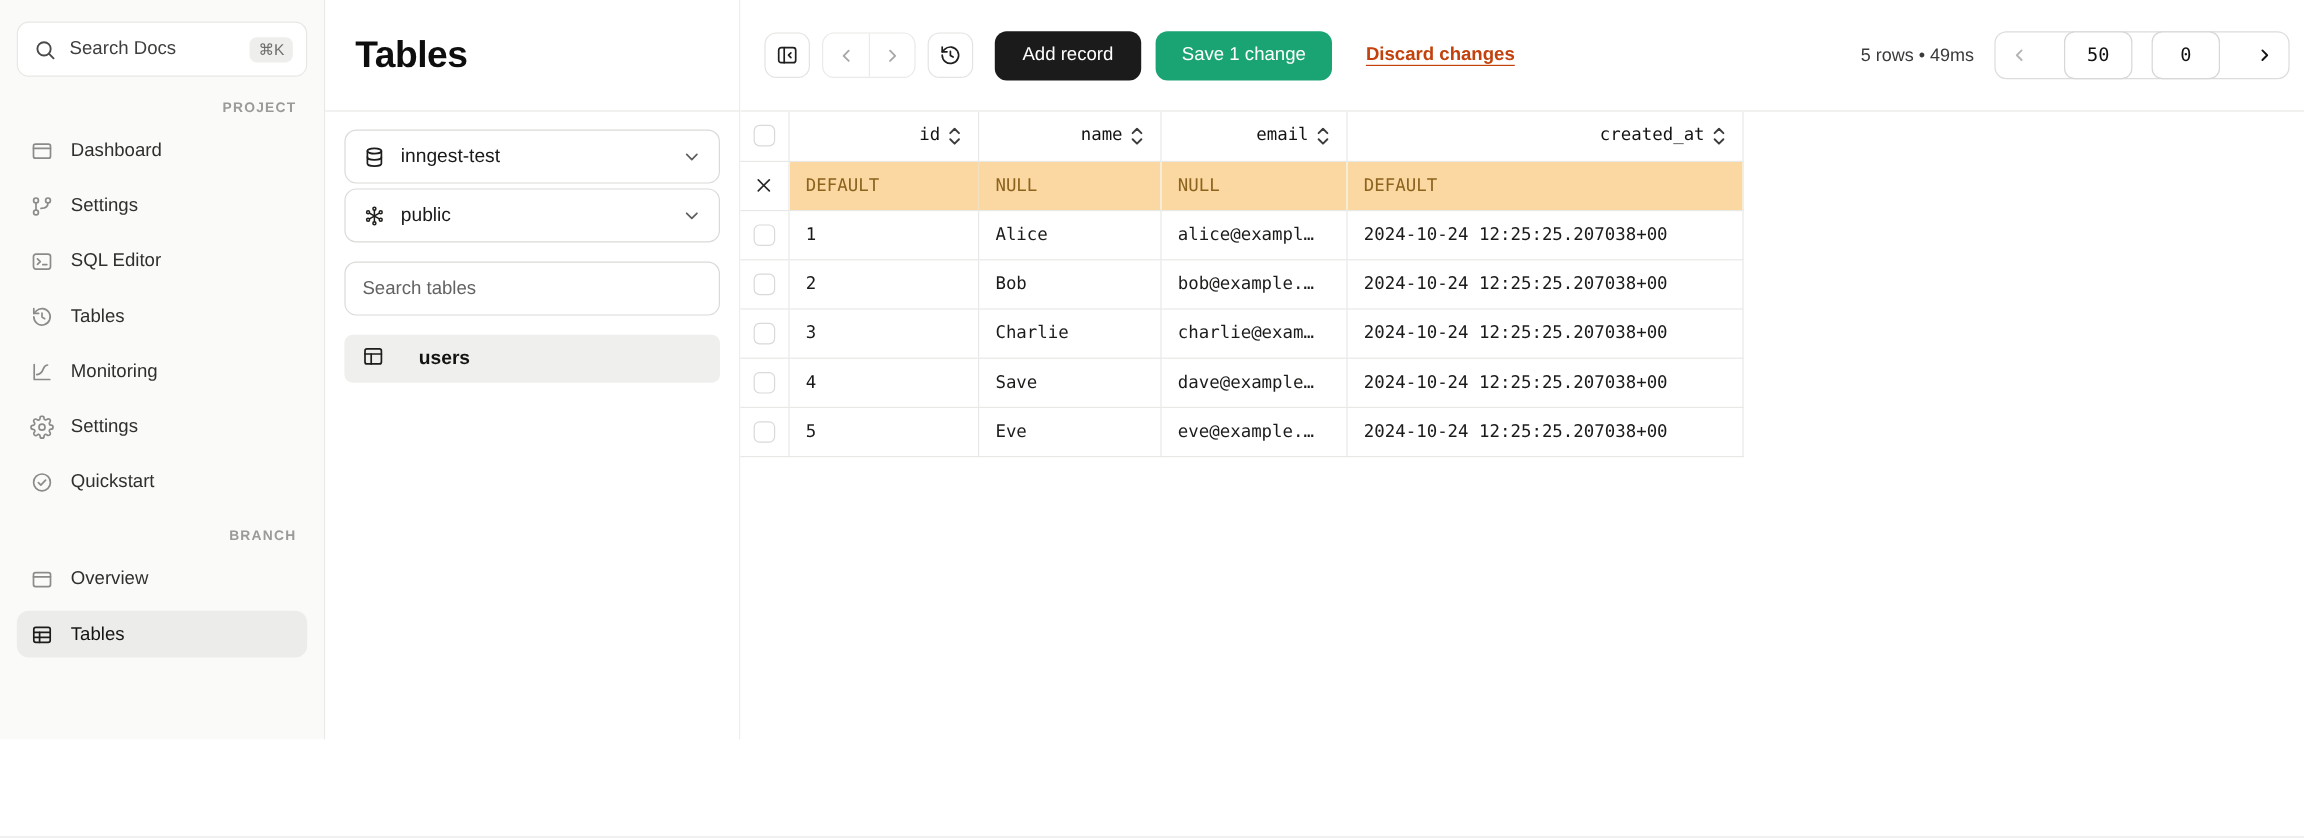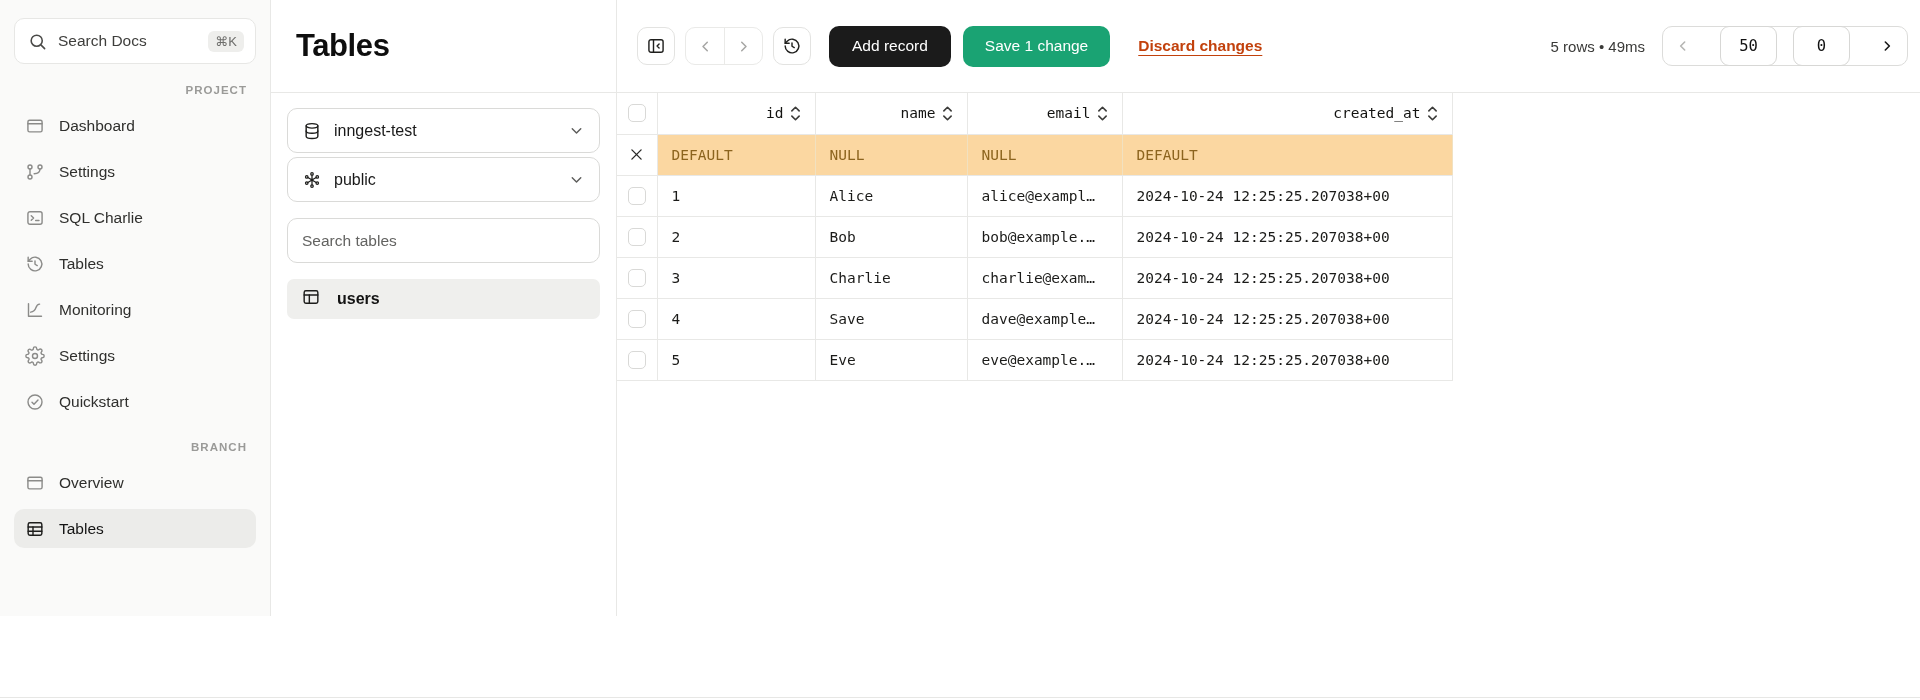--- a/index.html
+++ b/index.html
@@ -30,21 +30,21 @@
   .dropdown { width:100%; height:45px; background:#fff; border:1px solid #dadad8; border-radius:10px;
     display:flex; align-items:center; gap:12px; padding:0 14px; font-size:16px; font-weight:500; color:#191919; cursor:pointer; font-family:inherit; }
   .dropdown svg.lead { width:20px; height:20px; color:#1d1d1b; }
   .dropdown .chev { margin-left:auto; display:flex; }
   .dropdown .chev svg { width:17px; height:17px; color:#5d5d5b; }
   .dd-db { margin-bottom:4px; }
   .dd-schema { margin-bottom:16px; }
   .tables-search { width:100%; height:45px; border:1px solid #dadad8; border-radius:10px; padding:0 14px;
     font-size:15.5px; font-family:inherit; color:#222; margin-bottom:16px; outline:none; }
   .tables-search::placeholder { color:#636361; }
-  .table-item { height:40px; border-radius:7px; display:flex; align-items:center; gap:16px; padding:0 14px;
+  .table-item { height:40px; border-radius:7px; display:flex; align-items:center; gap:28px; padding:0 14px;
     font-size:16px; font-weight:700; color:#131313; cursor:pointer; }
   .table-item.active { background:#efefed; }
   .table-item svg { width:20px; height:20px; color:#1d1d1b; }
 
   
   .main { flex:1; min-width:0; display:flex; flex-direction:column; background:#fff; }
   .toolbar { height:93px; min-height:93px; border-bottom:1px solid #e8e8e6; display:flex; align-items:center; padding:0 12px 0 20px; }
   .icon-btn { width:38px; height:38px; border:1px solid #e3e3e1; border-radius:10px; background:#fff;
     display:grid; place-items:center; color:#1f1f1d; cursor:pointer; }
   .icon-btn svg { width:20px; height:20px; }
@@ -122,21 +122,21 @@
          <span>Settings</span>
        </div>
         <div class="side-item">
          <span class="icon">
             <svg viewBox="0 0 24 24" fill="none" stroke="currentColor" stroke-width="1.7" stroke-linecap="round" stroke-linejoin="round">
               <rect x="3.5" y="4.5" width="17" height="15" rx="2.5"></rect>
               <path d="M7.5 9.3l2.8 2.7-2.8 2.7"></path>
               <path d="M12.8 15h4"></path>
             </svg>
           </span>
-         <span>SQL Charlie</span>
+         <span>SQL Editor</span>
        </div>
         <div class="side-item">
          <span class="icon">
             <svg viewBox="0 0 24 24" fill="none" stroke="currentColor" stroke-width="1.7" stroke-linecap="round" stroke-linejoin="round">
               <path d="M3.8 12a8.2 8.2 0 1 0 2.4-5.8L3.8 8.6"></path>
               <path d="M3.8 3.8v4.8h4.8"></path>
               <path d="M12 8.2v4.1l2.7 1.6"></path>
             </svg>
           </span>
          <span>Tables</span>

